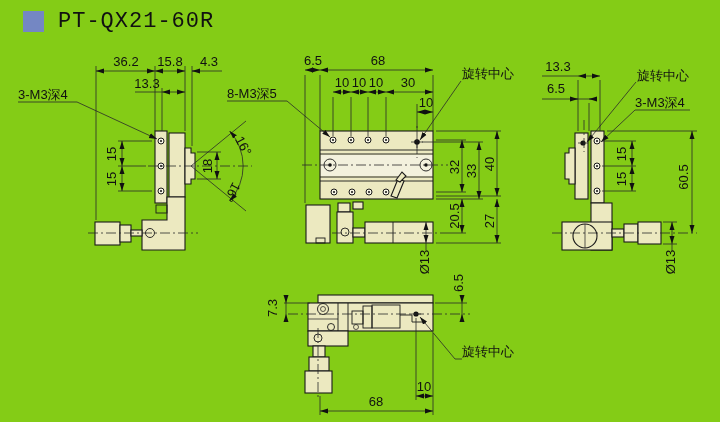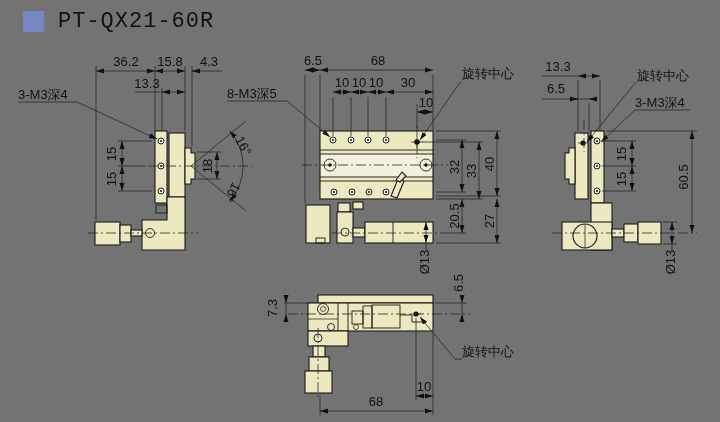--- a/index.html
+++ b/index.html
@@ -1,16 +1,16 @@
 <!DOCTYPE html>
 <html><head>
 <meta charset="utf-8">
 <style>
   html,body{margin:0;padding:0;background:#e4e4e2;}
-  .canvas{position:relative;width:720px;height:422px;background:#737373;overflow:hidden;
+  .canvas{position:relative;width:720px;height:422px;background:#84cc16;overflow:hidden;
           font-family:"Liberation Sans",sans-serif;}
   .title-row{position:absolute;left:23px;top:9px;display:flex;align-items:center;z-index:2;}
   .bullet{width:21px;height:21px;background:#7487c3;display:inline-block;}
   .title{margin-left:14px;font-family:"Liberation Mono","DejaVu Sans Mono",monospace;
          font-size:22px;color:#111;letter-spacing:1px;}
   svg{position:absolute;left:0;top:0;}
   .p{fill:#ece9c0;stroke:#1a1a1a;stroke-width:1.1;stroke-linejoin:miter;}
   .pl{fill:#f3f1dd;stroke:none;}
   .e{stroke:#1a1a1a;stroke-width:0.9;fill:none;}
   .e2{stroke:#1a1a1a;stroke-width:0.7;fill:none;}

